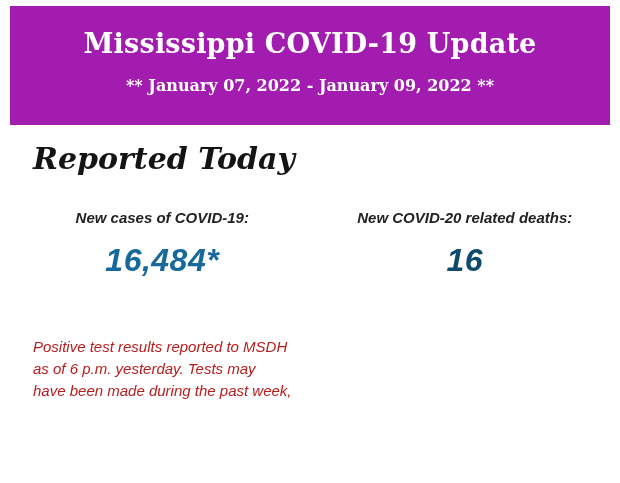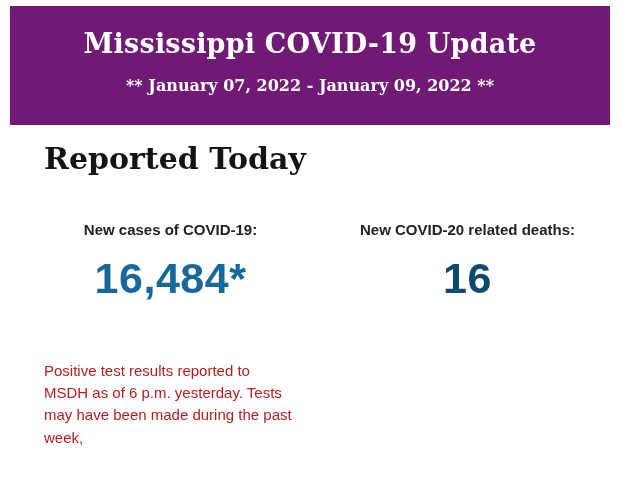--- a/index.html
+++ b/index.html
@@ -12,63 +12,64 @@
   }
   .page {
     width: 620px;
     height: 483px;
     background: #ffffff;
   }
   
   .banner {
     margin: 6px 10px 0 10px;
     height: 119px;
-    background: #701a75;
+    background: #a21caf;
     color: #ffffff;
     text-align: center;
     padding-top: 22px;
   }
   .banner-title {
     font-family: "DejaVu Serif", "Liberation Serif", serif;
     font-weight: bold;
     font-size: 27px;
     line-height: 1.15;
     letter-spacing: 0.2px;
   }
   .banner-subtitle {
     font-family: "DejaVu Serif", "Liberation Serif", serif;
     font-weight: bold;
     font-size: 16px;
     margin-top: 17px;
   }
   
   .content {
-    padding: 17px 26px 0 44px;
+    padding: 17px 26px 0 33px;
+    font-style: italic;
   }
   .report-heading {
     font-family: "DejaVu Serif", "Liberation Serif", serif;
     font-weight: bold;
     font-size: 30px;
     color: #141414;
     line-height: 1.1;
   }
   .columns {
     display: grid;
     grid-template-columns: 1fr 1fr;
     column-gap: 44px;
-    margin-top: 46px;
+    margin-top: 34px;
   }
   .stat-label {
     font-size: 15px;
     font-weight: bold;
     color: #222222;
     text-align: center;
   }
   .stat-value {
-    font-size: 43px;
+    font-size: 32px;
     font-weight: bold;
     text-align: center;
     margin-top: 16px;
     letter-spacing: 0.5px;
   }
   .stat-value.cases { color: #17699c; }
   .stat-value.deaths { color: #0c4a6e; }
   .stat-desc {
     margin-top: 57px;
     font-size: 15px;

